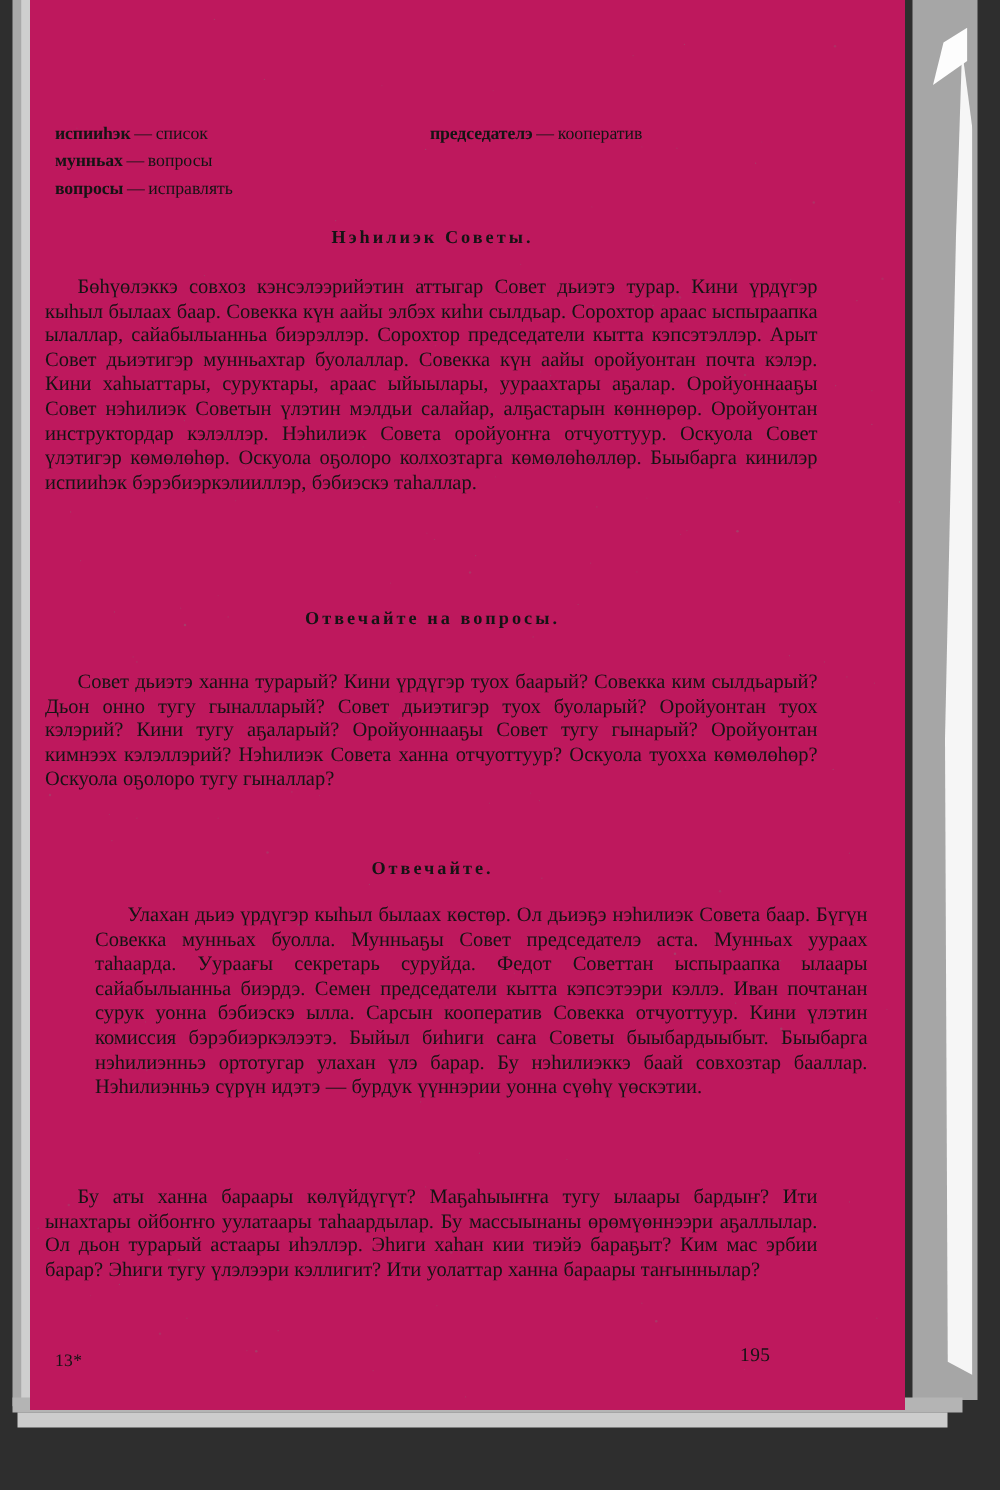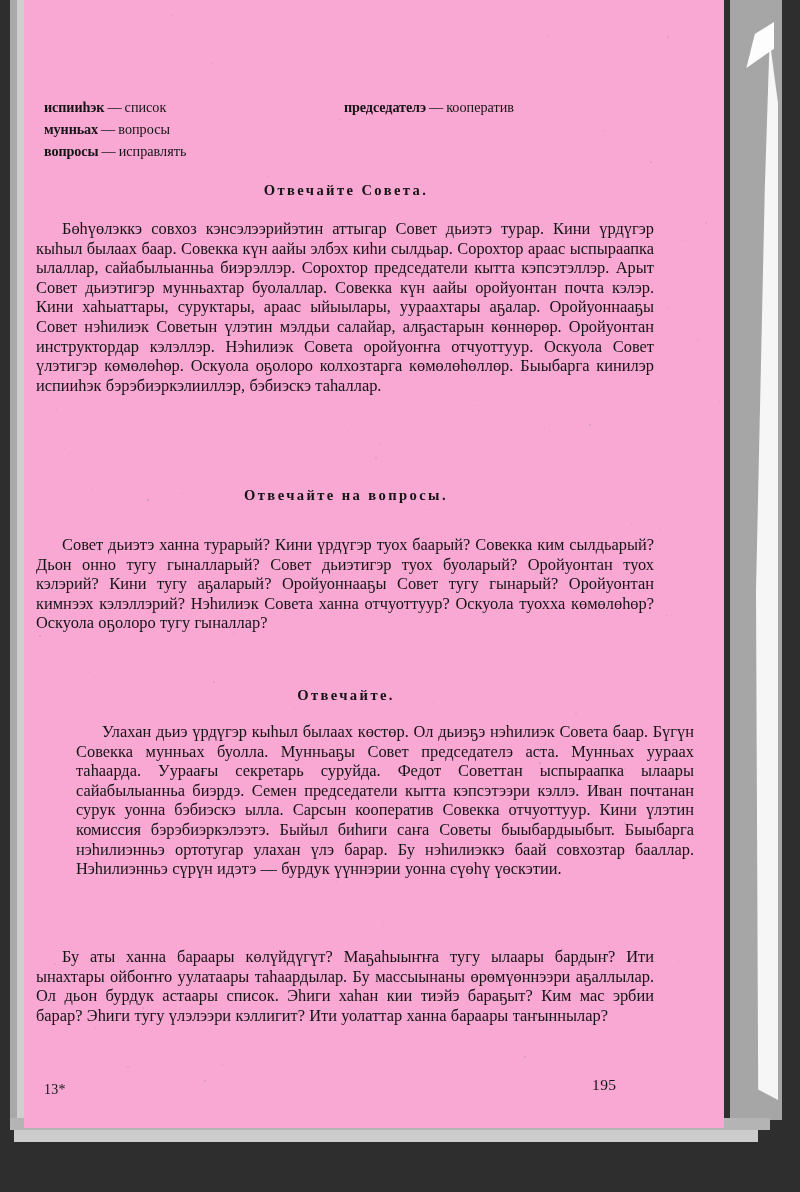--- a/index.html
+++ b/index.html
@@ -86,21 +86,21 @@
     opacity: .8;
   }
 
   
   #page {
     position: absolute;
     top: 0;
     left: 24px;
     width: 700px;
     height: 1128px;
-    background: #f9a8d4;
+    background: #be185d;
   }
   
   #speckles {
     position: absolute;
     inset: 0;
     pointer-events: none;
     opacity: .5;
   }
   #speckles i {
     position: absolute;
@@ -388,27 +388,27 @@
           <span class="vocab-term">вопросы</span><span class="vocab-dash">—</span><span class="vocab-gloss">исправлять</span>
         </div>
       </div>
       <div class="vocab-col">
         <div class="vocab-row">
           <span class="vocab-term">председателэ</span><span class="vocab-dash">—</span><span class="vocab-gloss">кооператив</span>
         </div>
       </div>
     </div>
 
-    <h2 id="sec-nehiliek-head" class="section-head">Отвечайте Совета.</h2>
+    <h2 id="sec-nehiliek-head" class="section-head">Нэһилиэк Советы.</h2>
     <p id="para-main" class="body-para">Бөһүөлэккэ совхоз кэнсэлээрийэтин аттыгар Совет дьиэтэ турар. Кини үрдүгэр кыһыл былаах баар.  Совекка күн аайы элбэх киһи сылдьар. Сорохтор араас ыспыраапка ылаллар, сайабылыанньа биэрэллэр. Сорохтор председатели кытта кэпсэтэллэр. Арыт Совет дьиэтигэр мунньахтар буолаллар. Совекка күн аайы оройуонтан почта кэлэр.  Кини хаһыаттары, суруктары, араас ыйыылары, уураахтары аҕалар. Оройуоннааҕы Совет нэһилиэк Советын үлэтин мэлдьи салайар, алҕастарын көннөрөр. Оройуонтан инструктордар кэлэллэр. Нэһилиэк Совета оройуоҥҥа отчуоттуур. Оскуола Совет үлэтигэр көмөлөһөр. Оскуола оҕолоро колхозтарга көмөлөһөллөр. Быыбарга кинилэр испииһэк бэрэбиэркэлииллэр, бэбиэскэ таһаллар.</p>
 
     <h2 id="sec-answer-head" class="section-head">Отвечайте на вопросы.</h2>
     <p id="para-questions" class="body-para">Совет дьиэтэ ханна турарый? Кини үрдүгэр туох баарый? Совекка ким сылдьарый? Дьон онно тугу гыналларый? Совет дьиэтигэр туох буоларый? Оройуонтан туох кэлэрий? Кини тугу аҕаларый? Оройуоннааҕы Совет тугу гынарый? Оройуонтан кимнээх кэлэллэрий?  Нэһилиэк  Совета ханна  отчуоттуур? Оскуола туохха көмөлөһөр? Оскуола оҕолоро тугу гыналлар?</p>
 
     <h2 id="sec-translate-head" class="section-head">Отвечайте.</h2>
     <p id="para-translate-1" class="body-para">Улахан дьиэ үрдүгэр кыһыл былаах көстөр. Ол дьиэҕэ нэһилиэк Совета баар. Бүгүн Совекка мунньах буолла. Мунньаҕы Совет председателэ аста. Мунньах уураах таһаарда. Уураағы секретарь суруйда. Федот Советтан ыспыраапка ылаары сайабылыанньа биэрдэ. Семен председатели кытта кэпсэтээри кэллэ. Иван почтанан сурук уонна бэбиэскэ ылла. Сарсын кооператив Совекка отчуоттуур. Кини үлэтин комиссия бэрэбиэркэлээтэ. Быйыл биһиги саҥа Советы быыбардыыбыт. Быыбарга нэһилиэнньэ ортотугар улахан үлэ барар. Бу нэһилиэккэ баай совхозтар бааллар. Нэһилиэнньэ сүрүн идэтэ — бурдук үүннэрии уонна сүөһү үөскэтии.</p>
-    <p id="para-translate-2" class="body-para">Бу аты ханна бараары көлүйдүгүт? Маҕаһыыҥҥа тугу ылаары бардыҥ?  Ити ынахтары ойбоҥҥо уулатаары таһаардылар. Бу массыынаны өрөмүөннээри аҕаллылар. Ол дьон бурдук астаары список. Эһиги хаһан кии тиэйэ бараҕыт? Ким мас эрбии барар? Эһиги тугу  үлэлээри кэллигит?  Ити уолаттар ханна бараары таҥыннылар?</p>
+    <p id="para-translate-2" class="body-para">Бу аты ханна бараары көлүйдүгүт? Маҕаһыыҥҥа тугу ылаары бардыҥ?  Ити ынахтары ойбоҥҥо уулатаары таһаардылар. Бу массыынаны өрөмүөннээри аҕаллылар. Ол дьон турарый астаары иһэллэр. Эһиги хаһан кии тиэйэ бараҕыт? Ким мас эрбии барар? Эһиги тугу  үлэлээри кэллигит?  Ити уолаттар ханна бараары таҥыннылар?</p>
 
     <div id="footer-left">13*</div>
     <div id="footer-page">195</div>
 
   </div>
 </div>
 
 </body></html>

